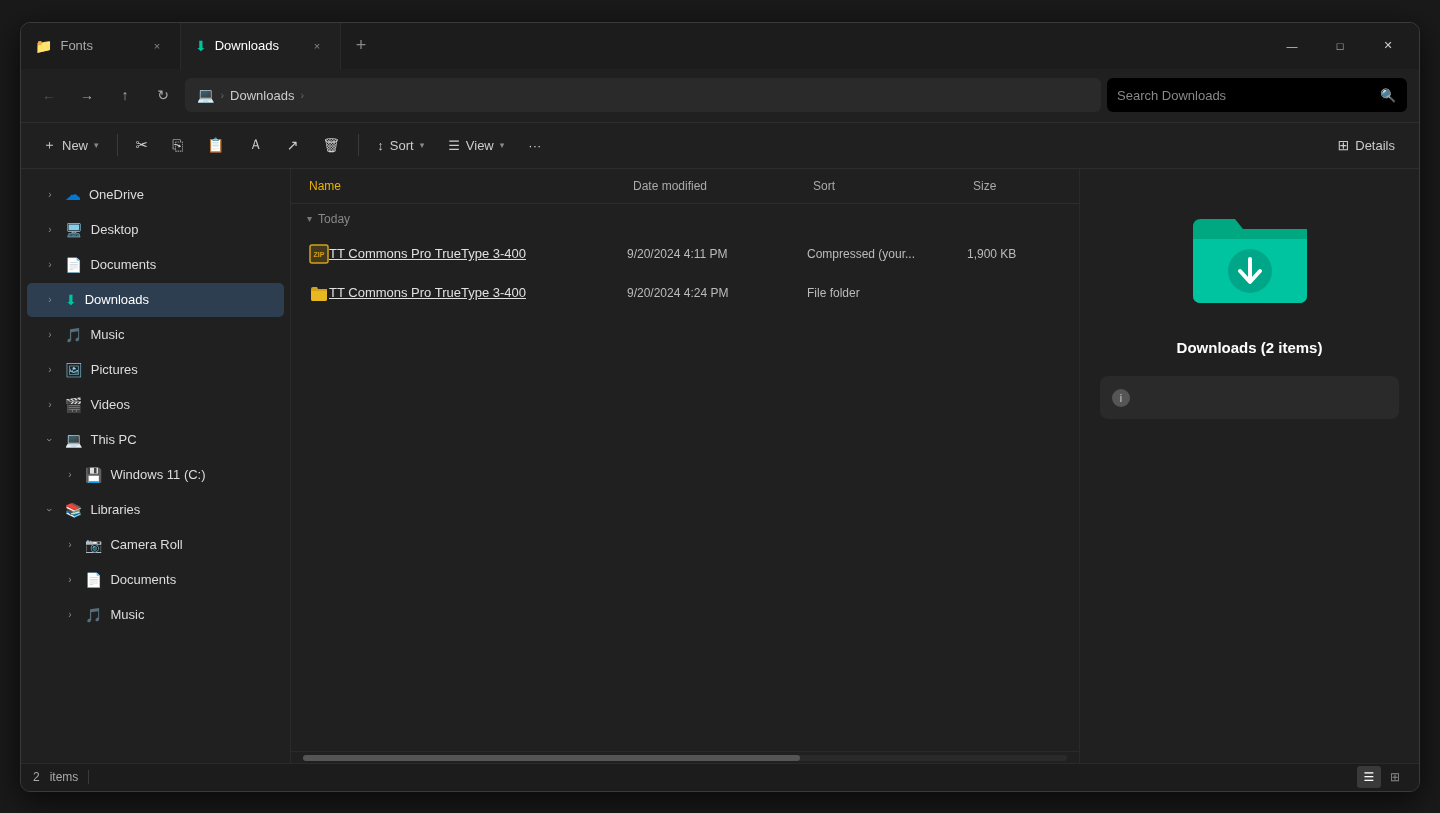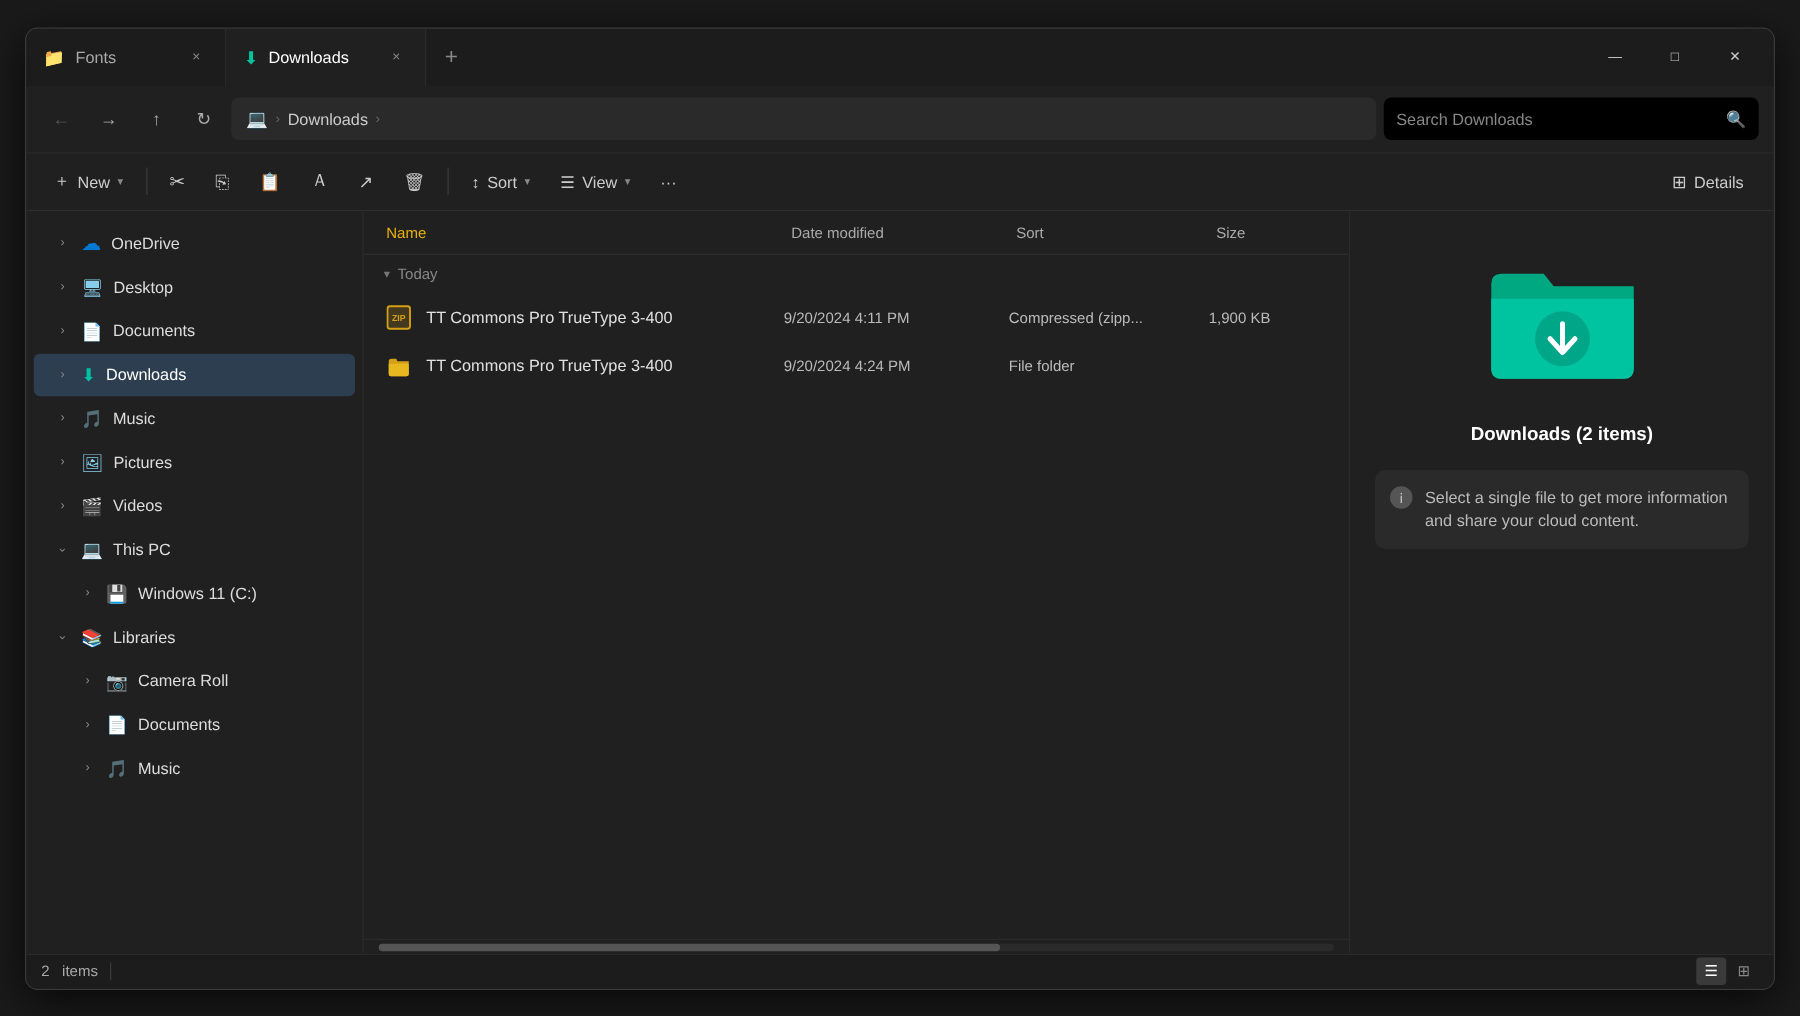--- a/index.html
+++ b/index.html
@@ -290,23 +290,24 @@
       padding: 2px 12px;
       height: 38px;
       align-items: center;
       cursor: pointer;
       border-radius: 4px;
       margin: 1px 6px;
     }
     .file-name-cell {
       display: flex;
       align-items: center;
-      gap: 12px;
+      gap: 0;
       font-size: 13px;
       color: #e0e0e0;
+      text-decoration: underline;
     }
     .file-cell {
       font-size: 12px;
       color: #bbb;
       padding: 0 6px;
     }
 
     
     .details-panel {
       width: 340px;
@@ -613,21 +614,21 @@
         <div class="file-row">
           <div class="file-name-cell">
             <svg width="20" height="20" viewBox="0 0 20 20">
               <rect x="1" y="1" width="18" height="18" rx="2" fill="#D4A017" opacity="0.2"></rect>
               <rect x="1" y="1" width="18" height="18" rx="2" fill="none" stroke="#D4A017" stroke-width="1.5"></rect>
               <text x="10" y="13" text-anchor="middle" font-size="7" fill="#D4A017" font-weight="bold">ZIP</text>
             </svg>
             <span>TT Commons Pro TrueType 3-400</span>
           </div>
           <div class="file-cell">9/20/2024 4:11 PM</div>
-          <div class="file-cell">Compressed (zipp...</div>
+          <div class="file-cell">Compressed (your...</div>
           <div class="file-cell">1,900 KB</div>
         </div>
 
         <div class="file-row">
           <div class="file-name-cell">
             <svg width="20" height="20" viewBox="0 0 20 20">
               <path d="M2 6 Q2 4 4 4 L8 4 L9 6 L18 6 Q18 6 18 8 L18 16 Q18 18 16 18 L4 18 Q2 18 2 16 Z" fill="#D4A017"></path>
               <path d="M2 8 L18 8 L18 16 Q18 18 16 18 L4 18 Q2 18 2 16 Z" fill="#E8B820"></path>
             </svg>
             <span>TT Commons Pro TrueType 3-400</span>
@@ -657,21 +658,20 @@
           <path d="M65 60 L65 80 M55 72 L65 83 L75 72" stroke="#fff" stroke-width="4" stroke-linecap="round" stroke-linejoin="round" fill="none"></path>
         </svg>
       </div>
 
       <div class="details-title">Downloads (2 items)</div>
 
       <div class="details-info">
         <div class="info-icon">
           <span>ℹ</span>
         </div>
-        <div class="info-text">Select a single file to get more information and share your cloud content.</div>
       </div>
     </div>
 
   </div>
 
   <div class="statusbar">
     <span class="status-text">2</span>
     <span class="status-text">items</span>
     <span class="status-sep"></span>
     <div class="view-toggle">

